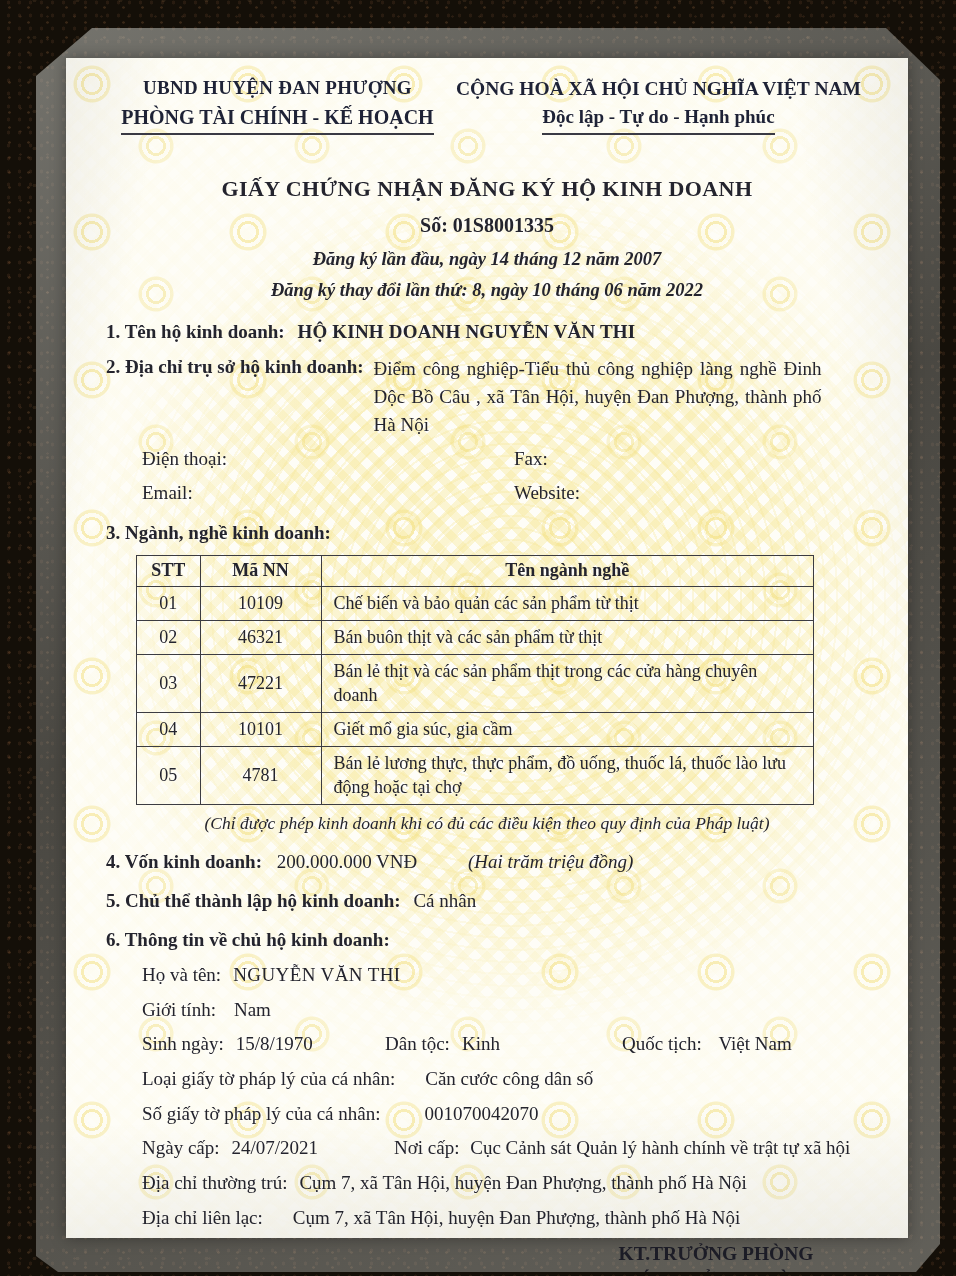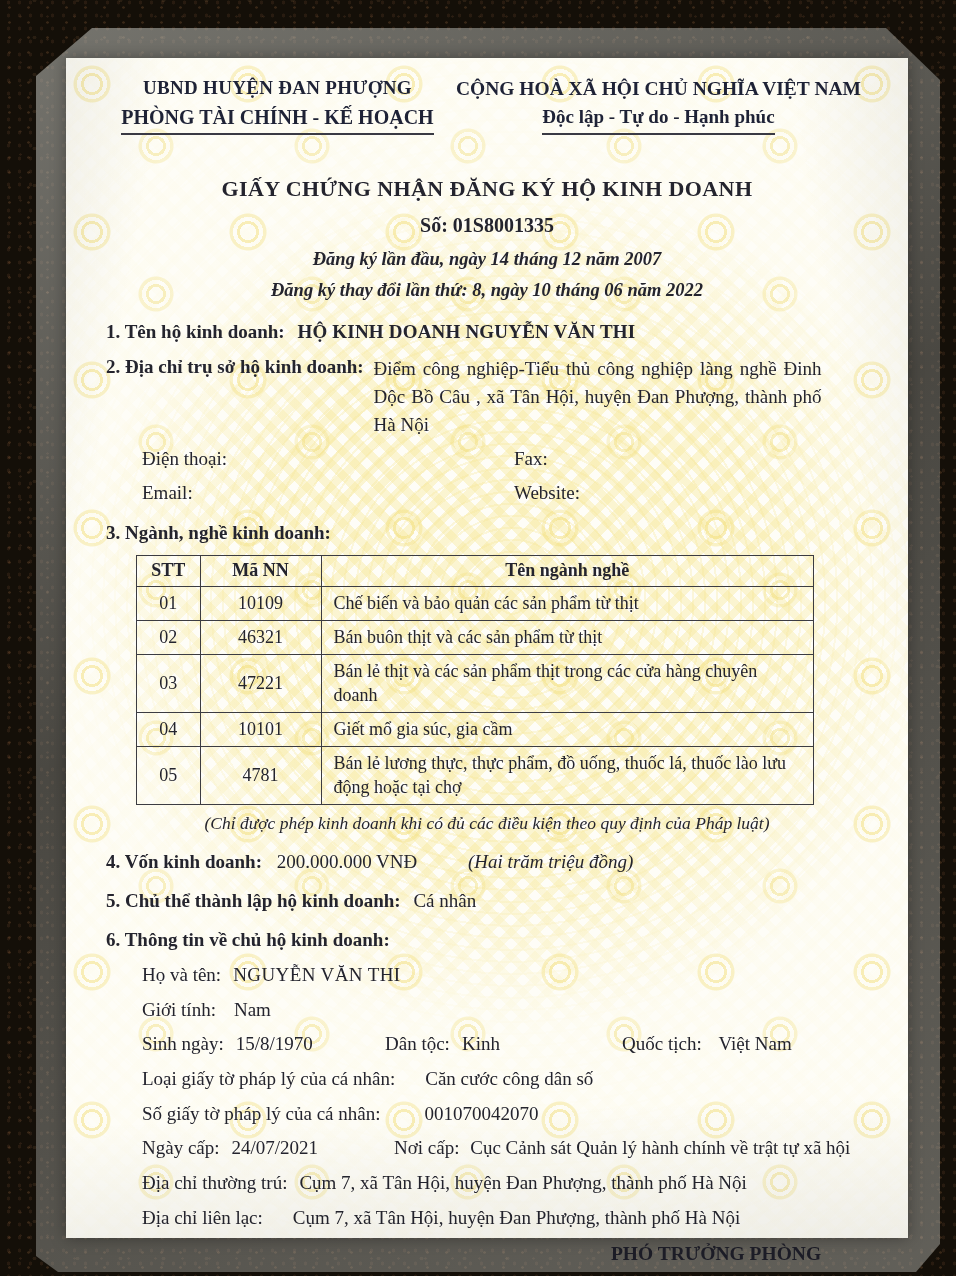--- a/index.html
+++ b/index.html
@@ -237,20 +237,21 @@
         <span>Địa chỉ thường trú:</span>
         <span class="vgap">Cụm 7, xã Tân Hội, huyện Đan Phượng, thành phố Hà Nội</span>
       </div>
       <div class="orow">
         <span>Địa chỉ liên lạc:</span>
         <span class="vgap" style="margin-left:30px;">Cụm 7, xã Tân Hội, huyện Đan Phượng, thành phố Hà Nội</span>
       </div>
 
       <div class="sig-block">
         <div class="sig-titles">
+          <div>KT.TRƯỞNG PHÒNG</div>
           <div>PHÓ TRƯỞNG PHÒNG</div>
         </div>
 
         <svg class="stamp" width="186" height="186" viewBox="0 0 200 200">
           <circle cx="100" cy="100" r="94" fill="rgba(230,80,55,0.04)" stroke="#cc3526" stroke-width="5" opacity="0.9"></circle>
           <circle cx="100" cy="100" r="67" fill="none" stroke="#cc3526" stroke-width="1.7" opacity="0.85"></circle>
           <defs>
             <path id="arcTop" d="M 19,100 A 81,81 0 0 1 181,100" fill="none"></path>
             <path id="arcBottom" d="M 23,100 A 77,77 0 0 0 177,100" fill="none"></path>
           </defs>

